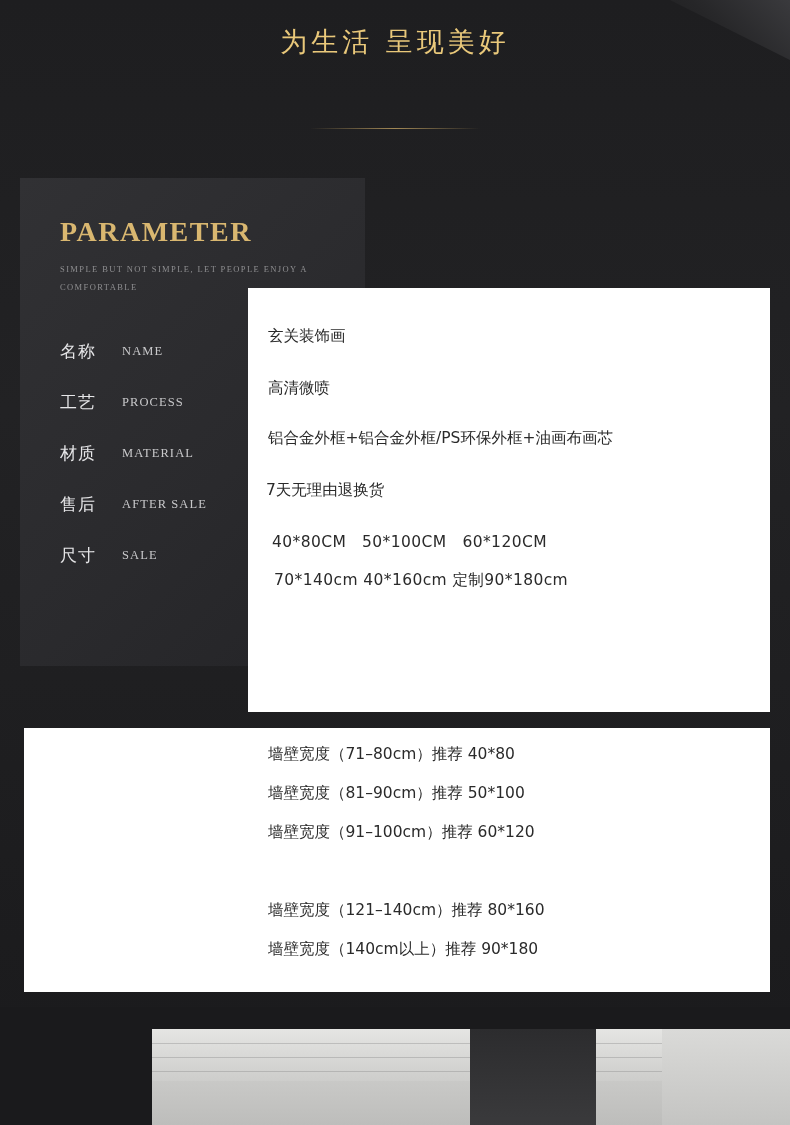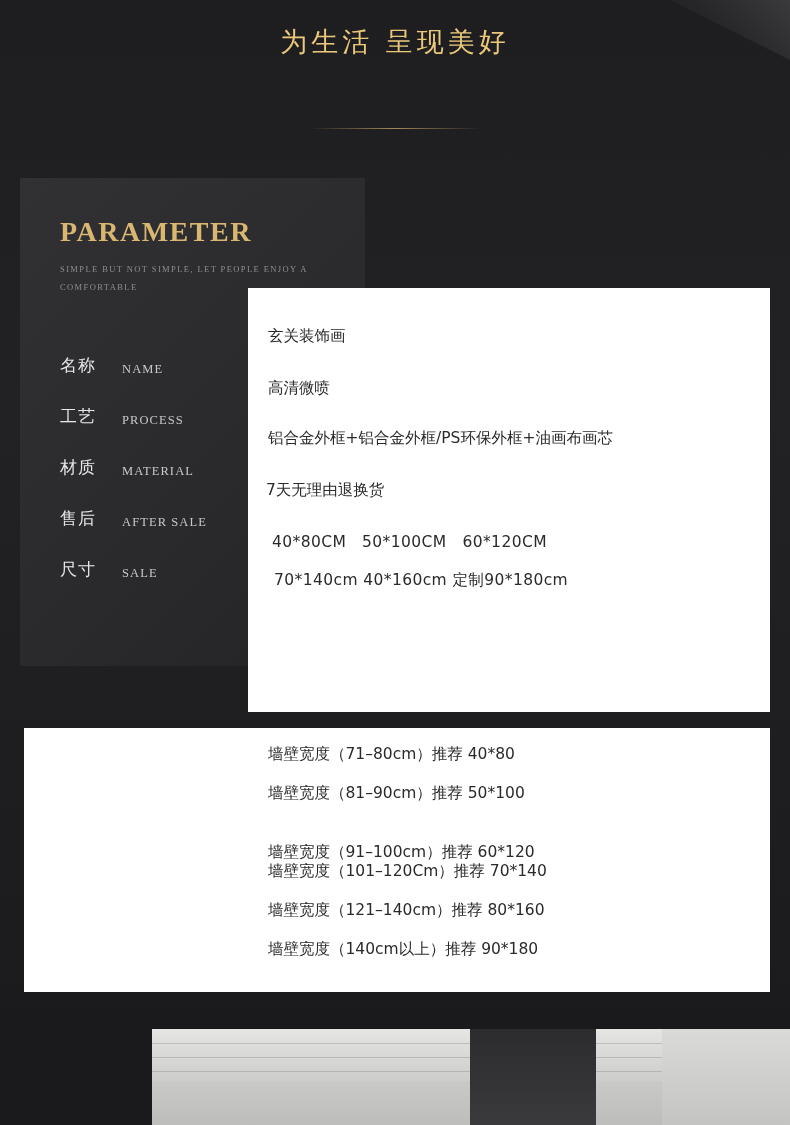--- a/index.html
+++ b/index.html
@@ -89,21 +89,21 @@
     font-family: "Liberation Serif", serif;
   }
 
   .rows {
     position: absolute;
     left: 0; top: 148px;
     width: 345px;
   }
   .prow {
     display: flex;
-    align-items: flex-end;
+    align-items: center;
     height: 51px;
     padding-left: 40px;
   }
   .prow .cn {
     color: #e6e6e8;
     font-size: 17px;
     letter-spacing: 1px;
     width: 62px;
     font-family: "DejaVu Sans", "Liberation Sans", sans-serif;
   }
@@ -145,21 +145,21 @@
   .rec-line {
     position: absolute;
     left: 244px;
     color: #2a2a2a;
     font-size: 15.5px;
     font-family: "DejaVu Sans", "Liberation Sans", sans-serif;
     white-space: nowrap;
   }
   .r0 { top: 16px; }
   .r1 { top: 55px; }
-  .r2 { top: 94px; margin-top: 20px; }
+  .r2 { top: 94px; }
   .r3 { top: 133px; }
   .r4 { top: 172px; }
   .r5 { top: 211px; }
 
   
   .photo-strip {
     position: absolute;
     left: 0; top: 1007px;
     width: 790px;
     height: 118px;
@@ -245,21 +245,20 @@
       <div class="vline v3">铝合金外框+铝合金外框/PS环保外框+油画布画芯</div>
       <div class="vline v4">7天无理由退换货</div>
       <div class="vline v5">40*80CM　50*100CM　60*120CM</div>
       <div class="vline v6">70*140cm  40*160cm  定制90*180cm</div>
     </div>
 
     <div class="rec-panel">
       <div class="rec-line r0">墙壁宽度（71–80cm）推荐 40*80</div>
       <div class="rec-line r1">墙壁宽度（81–90cm）推荐 50*100</div>
       <div class="rec-line r2">墙壁宽度（91–100cm）推荐 60*120</div>
-      <div class="rec-line r3">墙壁宽度（101–120Cm）推荐 70*140</div>
       <div class="rec-line r4">墙壁宽度（121–140cm）推荐 80*160</div>
       <div class="rec-line r5">墙壁宽度（140cm以上）推荐 90*180</div>
     </div>
   </div>
 
   <div class="photo-strip">
     <div class="photo-room">
       <div class="ceil">
         <div class="ceil-line" style="top:14px"></div>
         <div class="ceil-line" style="top:28px"></div>

